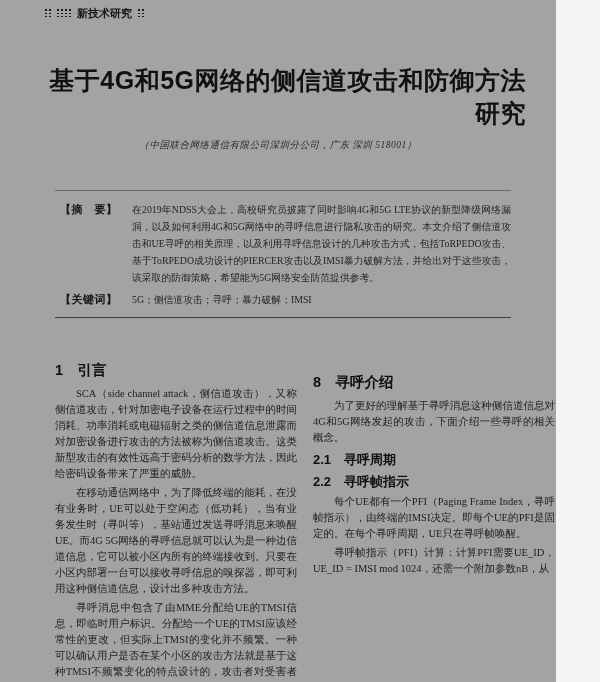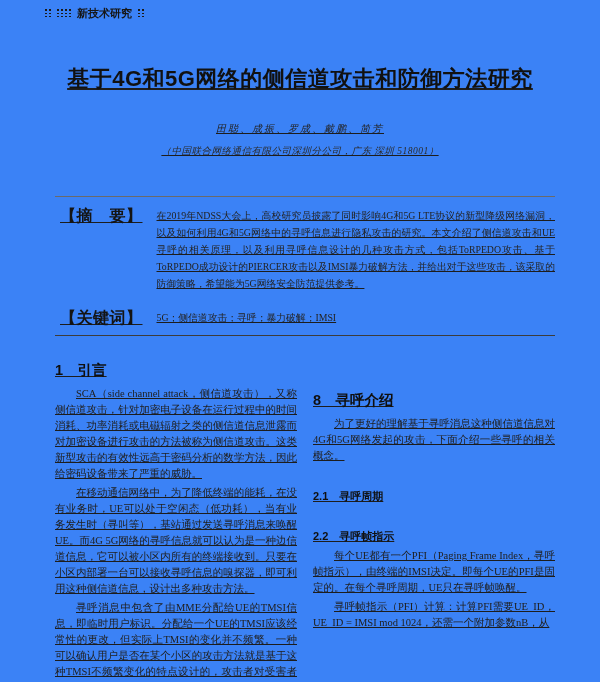--- a/index.html
+++ b/index.html
@@ -2,43 +2,42 @@
 <html><head>
 <meta charset="utf-8">
 <style>
   html,body{margin:0;padding:0;}
   body{
     width:600px;height:682px;overflow:hidden;
     background:#f4f4f2;
     font-family:"Liberation Serif","DejaVu Serif",serif;
   }
   .page{
-    width:600px;height:682px;position:relative;overflow:hidden;
-    background:#3b82f6;
+    width:556px;height:682px;position:relative;overflow:hidden;
+    background:#a3a3a3;
     color:#1d1d1d;
-    text-decoration:underline;
   }
   
   .journal-header{
     position:absolute;top:6px;left:45px;
     display:flex;align-items:center;gap:6px;
     font-family:"Liberation Sans","DejaVu Sans",sans-serif;
     font-weight:bold;font-size:11px;color:#161616;
   }
   .bars{display:flex;gap:2px;align-items:center;}
   .bars i{
     display:block;width:2px;height:10px;
     background:repeating-linear-gradient(to bottom,#1a1a1a 0 1.5px,transparent 1.5px 3.5px);
   }
   
   .title{
     margin:64px 30px 0 30px;
-    text-align:center;
+    text-align:right;
     font-family:"Liberation Sans","DejaVu Sans",sans-serif;
-    font-weight:bold;font-size:22px;letter-spacing:0.5px;
+    font-weight:bold;font-size:25px;letter-spacing:0.5px;
     color:#111;
   }
   .authors{
     margin-top:28px;text-align:center;
     font-size:10px;font-style:italic;letter-spacing:2px;color:#222;
   }
   .affiliation{
     margin-top:9px;text-align:center;
     font-size:9.5px;font-style:italic;letter-spacing:0.5px;color:#2a2a2a;
   }
@@ -46,49 +45,49 @@
   .rule.top{margin-top:38px;}
   .rule.bottom{border-top:1.5px solid #3c3c3c;margin-top:9px;}
   
   .meta-row{
     display:flex;align-items:flex-start;
     margin:10px 45px 0 60px;
     font-size:9.8px;line-height:17px;
   }
   .meta-row .label{
     flex:0 0 58px;
-    font-weight:bold;font-size:16px;letter-spacing:0.5px;
+    font-weight:bold;font-size:11px;letter-spacing:0.5px;
     font-family:"Liberation Sans","DejaVu Sans",sans-serif;
     white-space:nowrap;color:#141414;
   }
   .meta-row .value{
     flex:1;padding-left:14px;text-align:justify;color:#232323;
   }
-  .meta-row.keywords{margin-top:17px;}
+  .meta-row.keywords{margin-top:5px;}
   
   .columns{
     display:flex;gap:16px;
     margin:24px 45px 0 55px;
   }
   .col{
     width:242px;flex:0 0 242px;
     font-size:10.5px;line-height:16px;text-align:justify;color:#202020;
   }
   .col p{margin:0 0 3px 0;text-indent:2em;}
   .col p.cont{text-indent:0;}
   h2.sec{
     font-family:"Liberation Sans","DejaVu Sans",sans-serif;
     font-size:14.5px;font-weight:bold;color:#0f0f0f;
     margin:8px 0 8px 0;text-indent:0;
   }
-  h2.sec.first{margin-top:2px;}
+  h2.sec.first{margin-top:20px;}
   h3.subsec{
     font-family:"Liberation Sans","DejaVu Sans",sans-serif;
-    font-size:11px;font-weight:bold;color:#101010;
-    margin:24px 0 4px 0;
+    font-size:13px;font-weight:bold;color:#101010;
+    margin:6px 0 4px 0;
   }
   .col.right{padding-top:24px;}
 </style>
 </head>
 <body>
 
 <div class="page">
 
   <div class="journal-header">
     <span class="bars">
@@ -103,21 +102,20 @@
       </span>
     <span>新技术研究</span>
     <span class="bars">
         <i></i>
         <i></i>
       </span>
   </div>
 
   <div class="title">基于4G和5G网络的侧信道攻击和防御方法研究</div>
 
-  <div class="authors">田聪、成振、罗成、戴鹏、简芳</div>
 
   <div class="affiliation">（中国联合网络通信有限公司深圳分公司，广东 深圳 518001）</div>
 
   <hr class="rule top">
 
   <div class="meta-row abstract">
     <span class="label">【摘　要】</span>
     <span class="value">在2019年NDSS大会上，高校研究员披露了同时影响4G和5G LTE协议的新型降级网络漏洞，以及如何利用4G和5G网络中的寻呼信息进行隐私攻击的研究。本文介绍了侧信道攻击和UE寻呼的相关原理，以及利用寻呼信息设计的几种攻击方式，包括ToRPEDO攻击、基于ToRPEDO成功设计的PIERCER攻击以及IMSI暴力破解方法，并给出对于这些攻击，该采取的防御策略，希望能为5G网络安全防范提供参考。</span>
   </div>
 

